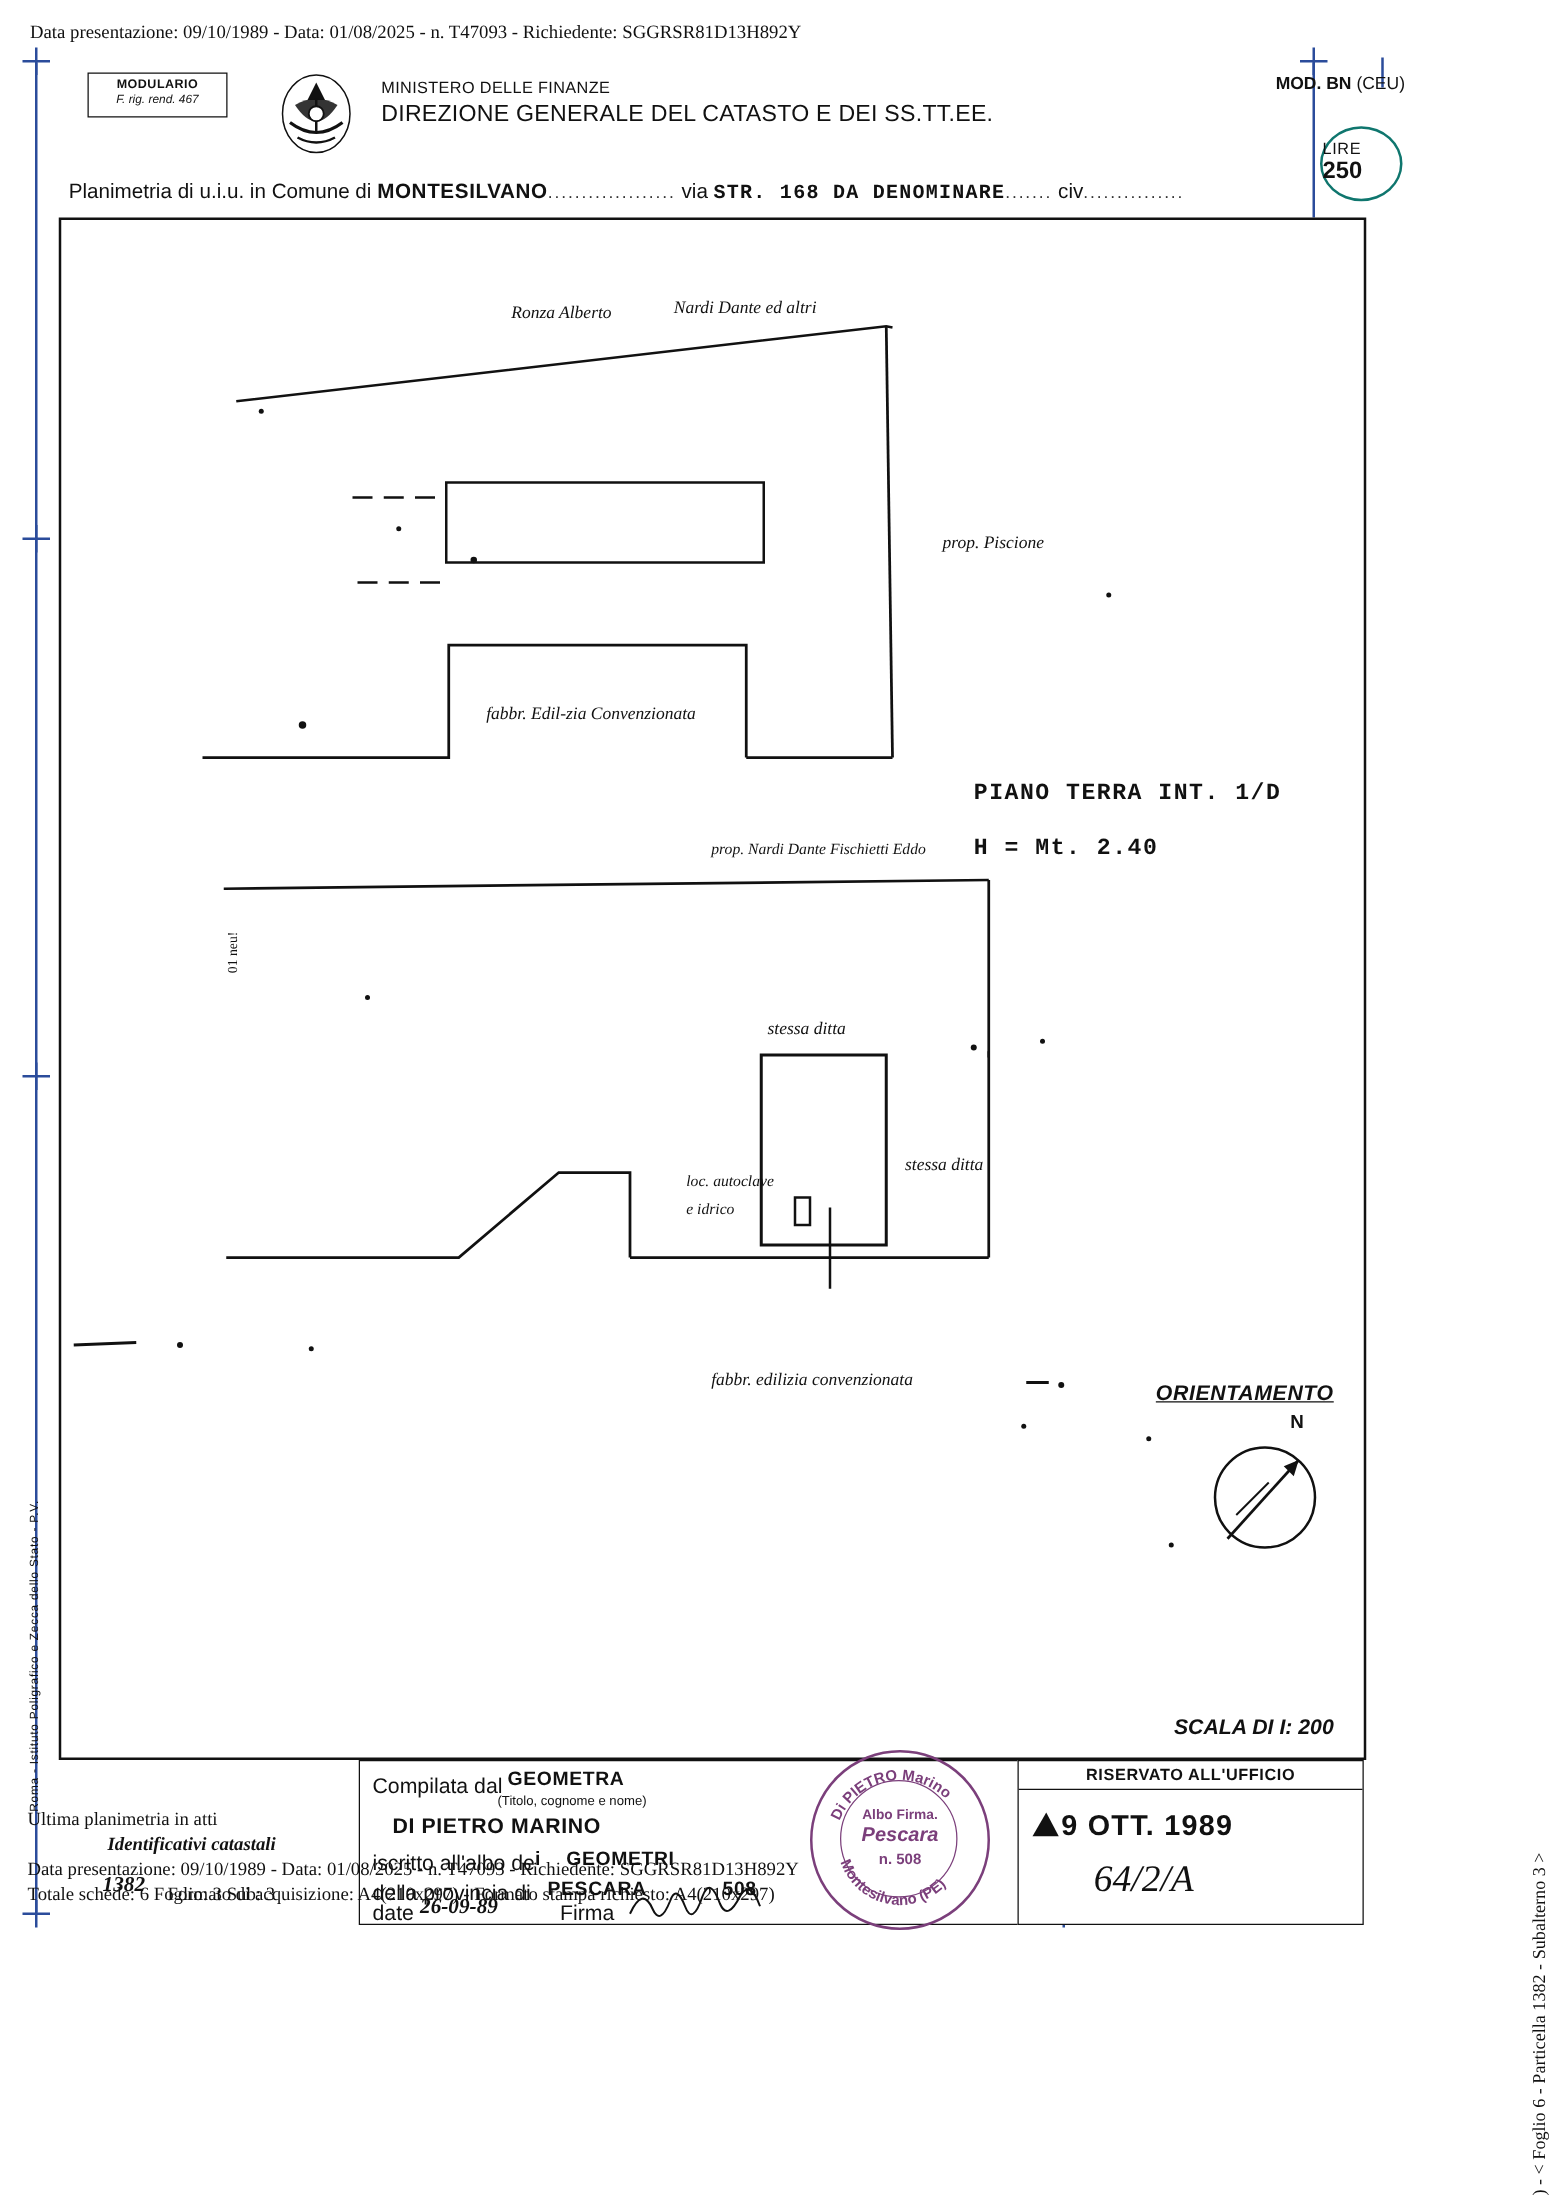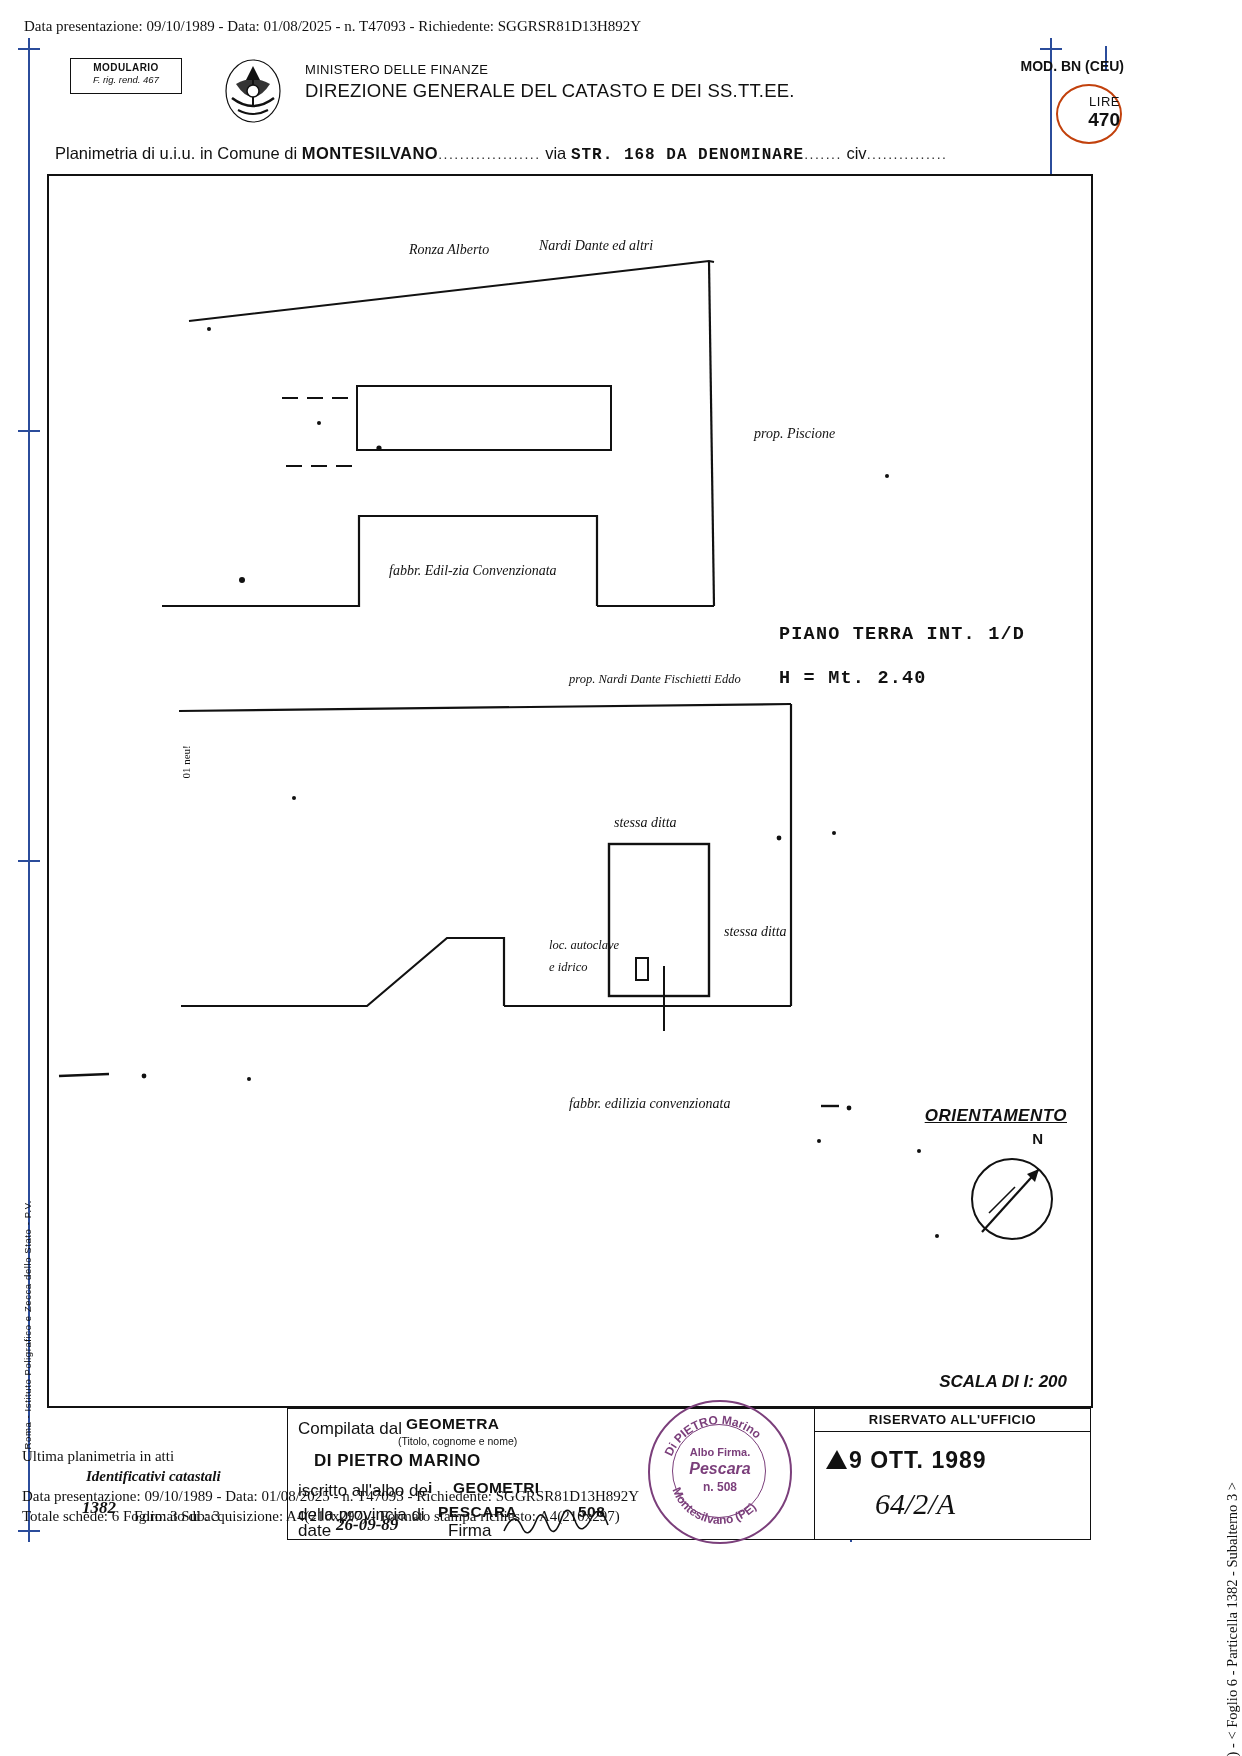--- a/index.html
+++ b/index.html
@@ -41,24 +41,24 @@
         font-size:13px;letter-spacing:.3px;}
   .min2{position:absolute;left:305px;top:80px;font-family:"Liberation Sans", sans-serif;
         font-size:18.5px;letter-spacing:.2px;}
   .min3{position:absolute;left:305px;top:105px;font-family:"Liberation Sans", sans-serif;
         font-size:25px;font-weight:bold;letter-spacing:.2px;}
   .min3 .sub{font-size:17px;font-weight:normal;letter-spacing:0;}
 
   
   .modbn{position:absolute;right:118px;top:58px;font-family:"Liberation Sans", sans-serif;
          font-size:14px;font-weight:bold;white-space:nowrap;}
-  .modbn .ceu{font-weight:bold;text-align:right;}
+  .modbn .ceu{font-weight:normal;text-align:right;}
   .lire{
-    position:absolute;right:120px;top:84px;width:62px;height:56px;border:2px solid #c2410c;
-    border-radius:50%;text-align:right;font-family:"Liberation Sans", sans-serif;
+    position:absolute;right:120px;top:101px;width:62px;height:56px;border:2px solid #0f766e;
+    border-radius:50%;text-align:left;font-family:"Liberation Sans", sans-serif;
   }
   .lire .l1{font-size:13px;margin-top:8px;letter-spacing:.5px;}
   .lire .l2{font-size:19px;font-weight:bold;margin-top:0px;}
 
   
   .plan-line{
     position:absolute;left:55px;top:144px;width:1050px;height:24px;
     font-family:"Liberation Sans", sans-serif;font-size:16.5px;white-space:nowrap;
   }
   .plan-line .dotfill{letter-spacing:1.5px;color:#333;font-size:14px;}
@@ -191,21 +191,21 @@
 
   <div class="min1">MINISTERO DELLE FINANZE</div>
   <div class="min2">DIREZIONE GENERALE DEL CATASTO E DEI SS.TT.EE.</div>
 
   <div class="modbn">
     <span>MOD. BN</span>
     <span class="ceu">(CEU)</span>
   </div>
   <div class="lire">
     <div class="l1">LIRE</div>
-    <div class="l2">470</div>
+    <div class="l2">250</div>
   </div>
 
   <div class="plan-line">
     <span>Planimetria di u.i.u. in Comune di</span>
     <span class="hand-comune">MONTESILVANO</span><span class="dotfill">...................</span>
     <span>via</span>
     <span class="hand-via">STR. 168 DA DENOMINARE</span><span class="dotfill">.......</span>
     <span>civ</span><span class="dotfill">...............</span>
   </div>
 

